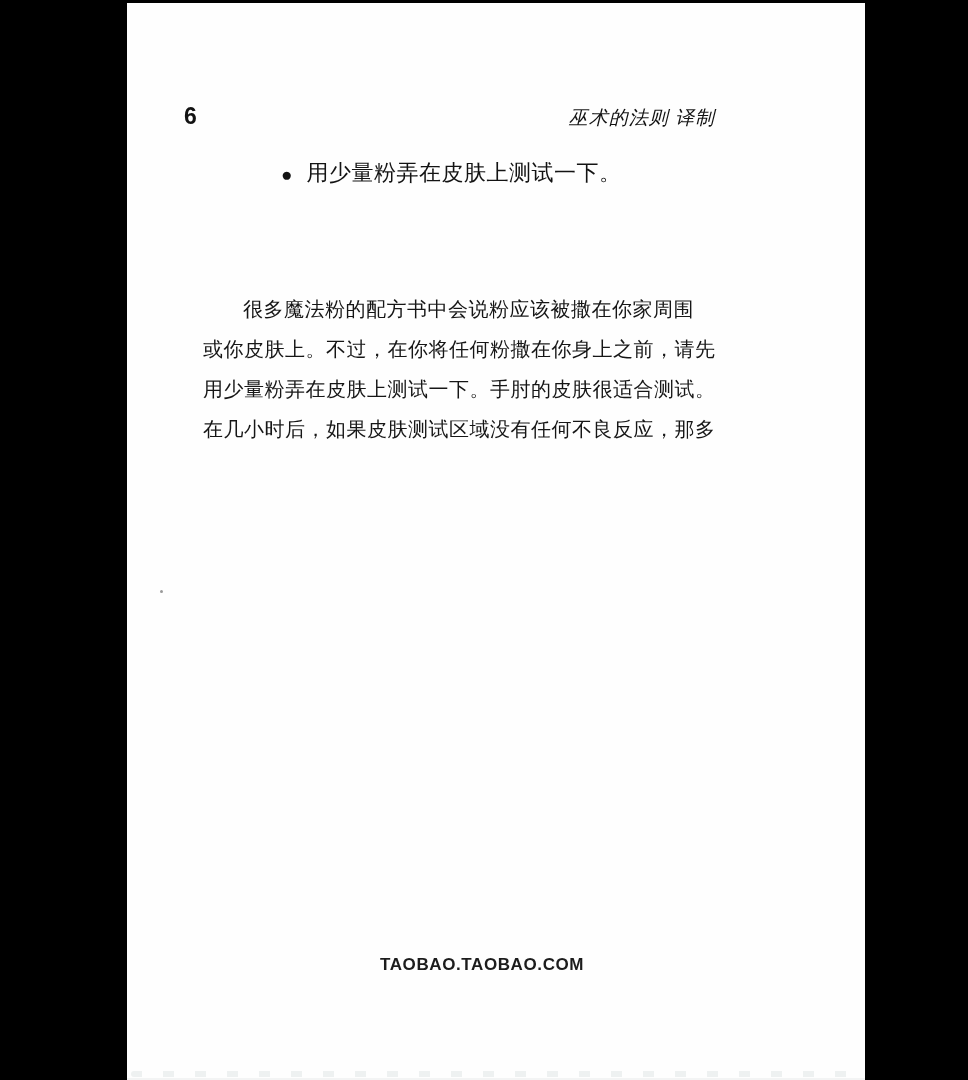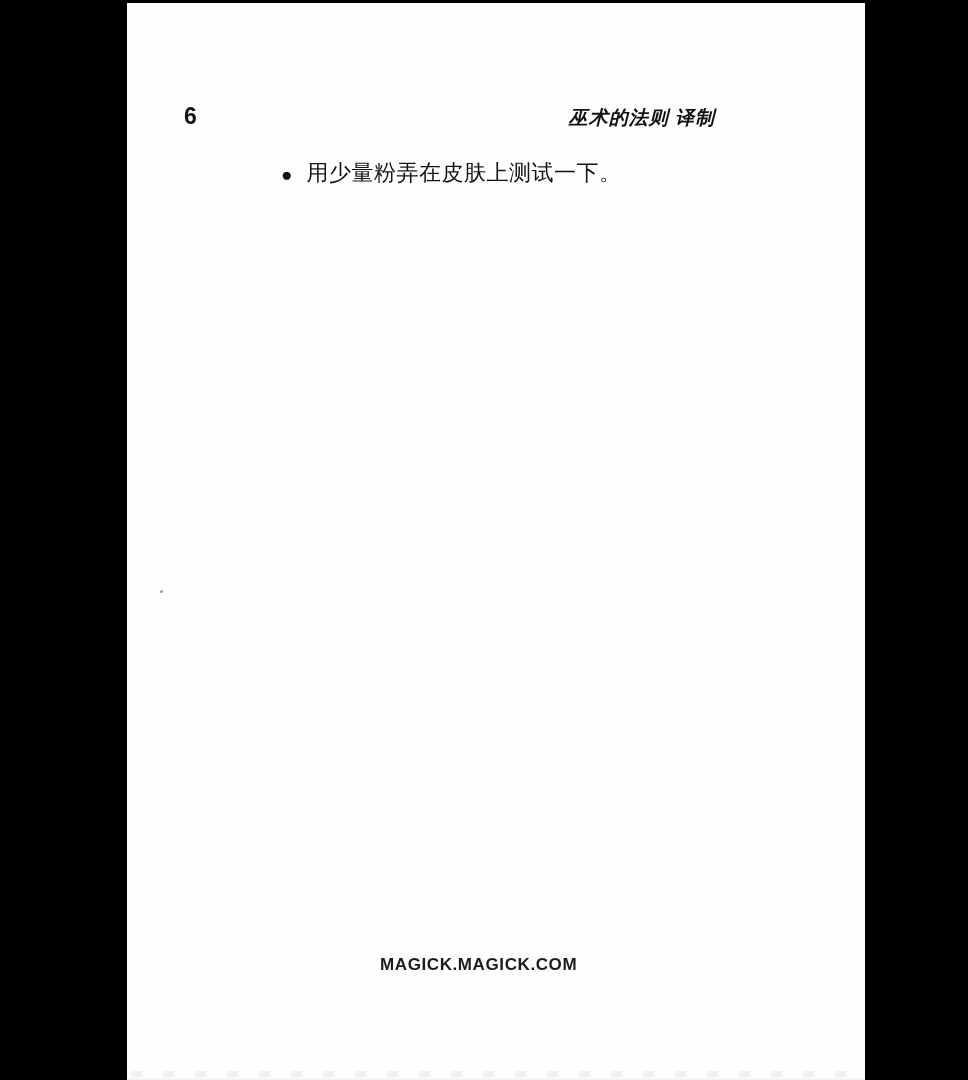--- a/index.html
+++ b/index.html
@@ -31,21 +31,21 @@
     font-size: 23px;
     font-weight: bold;
     color: #121212;
   }
   .runhead {
     position: absolute;
     right: 150px;
     top: 102px;
     font-size: 19px;
     font-style: italic;
-    font-weight: 700;
+    font-weight: 400;
     letter-spacing: 1px;
     color: #121212;
     white-space: pre;
   }
   .bullet-row {
     position: absolute;
     left: 154px;
     top: 155px;
     display: flex;
     align-items: center;
@@ -122,21 +122,25 @@
   <span class="pagenum">6</span>
 
   <span class="runhead">巫术的法则 译制</span>
 
   <div class="bullet-row">
     <span class="dot">●</span>
     <span class="bullet-text">用少量粉弄在皮肤上测试一下。</span>
   </div>
 
   <div class="bodytext">
+    <p class="para p3">很多魔法粉的配方书中会说粉应该被撒在你家周围
+或你皮肤上。不过，在你将任何粉撒在你身上之前，请先
+用少量粉弄在皮肤上测试一下。手肘的皮肤很适合测试。
+在几小时后，如果皮肤测试区域没有任何不良反应，那多</p>
   </div>
 
-  <div class="footer">MAGICK.MAGICK.COM</div>
+  <div class="footer">TAOBAO.TAOBAO.COM</div>
 
   <div class="dashline"></div>
   <div class="baseline"></div>
   <div class="speck"></div>
 
 </div>
 
 </body></html>

